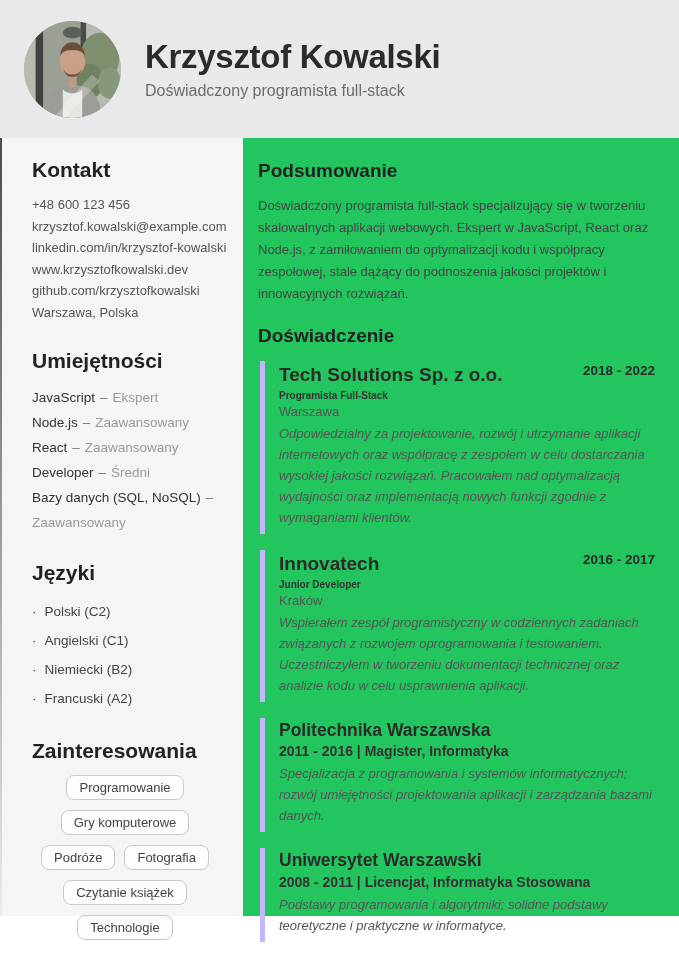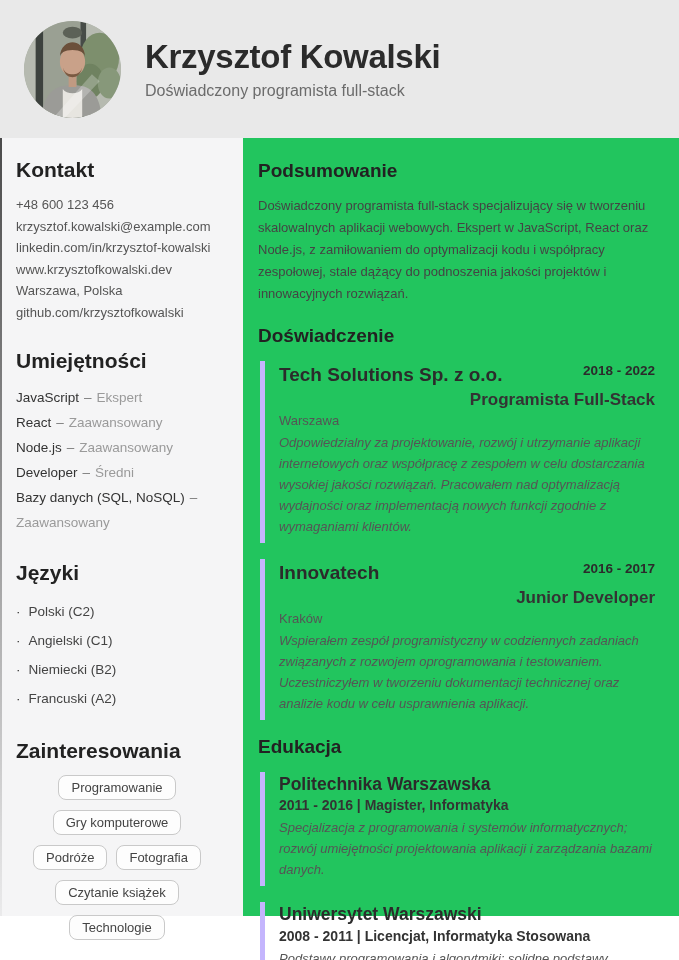--- a/index.html
+++ b/index.html
@@ -22,21 +22,21 @@
   }
   .avatar svg{display:block;width:100%;height:100%;}
   .header-text{display:flex;flex-direction:column;justify-content:center;}
   .name{font-size:33px;font-weight:700;color:#2b2b2b;letter-spacing:-.3px;line-height:1.15;}
   .subtitle{font-size:16px;color:#6c6c6c;margin-top:6px;}
 
   
   .content{flex:1;display:flex;min-height:0;}
   .sidebar{
     width:243px;flex:0 0 243px;background:#f5f5f6;
-    padding:20px 16px 20px 16px;box-sizing:border-box;
+    padding:20px 16px 20px 32px;box-sizing:border-box;
   }
   .edge-line{
     position:absolute;left:0;top:138px;bottom:0;width:2px;
     background:linear-gradient(180deg,rgba(45,45,45,.85),rgba(45,45,45,.05));
   }
   .main{
     flex:1;background:#22c55e;
     padding:22px 24px 20px 15px;box-sizing:border-box;
   }
 
@@ -61,21 +61,21 @@
   .main-h{font-size:19px;font-weight:700;color:#222;margin:0 0 12px;}
   .summary-text{font-size:13px;color:#444;line-height:22px;margin-bottom:20px;max-width:400px;}
   .main-section{margin-bottom:10px;}
   .entry{
     border-left:5px solid #c4b5fd;
     padding:2px 0 6px 14px;margin:14px 0 16px 2px;
   }
   .entry-head{display:flex;justify-content:space-between;align-items:flex-start;}
   .entry-title{font-size:19px;font-weight:700;color:#2b2b2b;line-height:1.25;}
   .entry-dates{font-size:13.5px;font-weight:700;color:#2b2b2b;white-space:nowrap;margin-left:12px;}
-  .entry-role{font-size:17px;font-weight:700;color:#333;margin-top:3px;text-align:right;}
+  .entry-role{font-size:10px;font-weight:700;color:#333;margin-top:3px;}
   .entry-loc{font-size:13px;color:#555;margin-top:3px;}
   .entry-desc{font-size:13px;font-style:italic;color:#555;line-height:21px;margin-top:4px;max-width:395px;}
   .edu-title{font-size:17.5px;font-weight:700;color:#2b2b2b;line-height:1.25;}
   .edu-meta{font-size:14px;font-weight:700;color:#333;margin-top:2px;}
 </style>
 </head>
 <body>
 
 <div class="page">
 
@@ -116,29 +116,29 @@
   <div class="content">
 
     <aside class="sidebar">
 
       <div class="side-section">
         <h2 class="side-h">Kontakt</h2>
         <div class="contact-item">+48 600 123 456</div>
         <div class="contact-item">krzysztof.kowalski@example.com</div>
         <div class="contact-item">linkedin.com/in/krzysztof-kowalski</div>
         <div class="contact-item">www.krzysztofkowalski.dev</div>
+        <div class="contact-item">github.com/krzysztofkowalski</div>
         <div class="contact-item">Warszawa, Polska</div>
-        <div class="contact-item">github.com/krzysztofkowalski</div>
       </div>
 
       <div class="side-section">
         <h2 class="side-h">Umiejętności</h2>
         <div class="skill-item"><span class="skill-name">JavaScript</span><span class="skill-sep"></span><span class="skill-level">Ekspert</span></div>
+        <div class="skill-item"><span class="skill-name">Node.js</span><span class="skill-sep"></span><span class="skill-level">Zaawansowany</span></div>
         <div class="skill-item"><span class="skill-name">React</span><span class="skill-sep"></span><span class="skill-level">Zaawansowany</span></div>
-        <div class="skill-item"><span class="skill-name">Node.js</span><span class="skill-sep"></span><span class="skill-level">Zaawansowany</span></div>
         <div class="skill-item"><span class="skill-name">Developer</span><span class="skill-sep"></span><span class="skill-level">Średni</span></div>
         <div class="skill-item"><span class="skill-name">Bazy danych (SQL, NoSQL)</span><span class="skill-sep"></span><span class="skill-level">Zaawansowany</span></div>
       </div>
 
       <div class="side-section">
         <h2 class="side-h">Języki</h2>
         <div class="lang-item">Polski (C2)</div>
         <div class="lang-item">Angielski (C1)</div>
         <div class="lang-item">Niemiecki (B2)</div>
         <div class="lang-item">Francuski (A2)</div>
@@ -183,21 +183,20 @@
             <div class="entry-title">Innovatech</div>
             <div class="entry-dates">2016 - 2017</div>
           </div>
           <div class="entry-role">Junior Developer</div>
           <div class="entry-loc">Kraków</div>
           <div class="entry-desc">Wspierałem zespół programistyczny w codziennych zadaniach związanych z rozwojem oprogramowania i testowaniem. Uczestniczyłem w tworzeniu dokumentacji technicznej oraz analizie kodu w celu usprawnienia aplikacji.</div>
         </div>
       </section>
 
       <section class="main-section">
-        <h2 class="main-h">Edukacja</h2>
 
         <div class="entry">
           <div class="edu-title">Politechnika Warszawska</div>
           <div class="edu-meta">2011 - 2016 | Magister, Informatyka</div>
           <div class="entry-desc">Specjalizacja z programowania i systemów informatycznych; rozwój umiejętności projektowania aplikacji i zarządzania bazami danych.</div>
         </div>
 
         <div class="entry">
           <div class="edu-title">Uniwersytet Warszawski</div>
           <div class="edu-meta">2008 - 2011 | Licencjat, Informatyka Stosowana</div>

